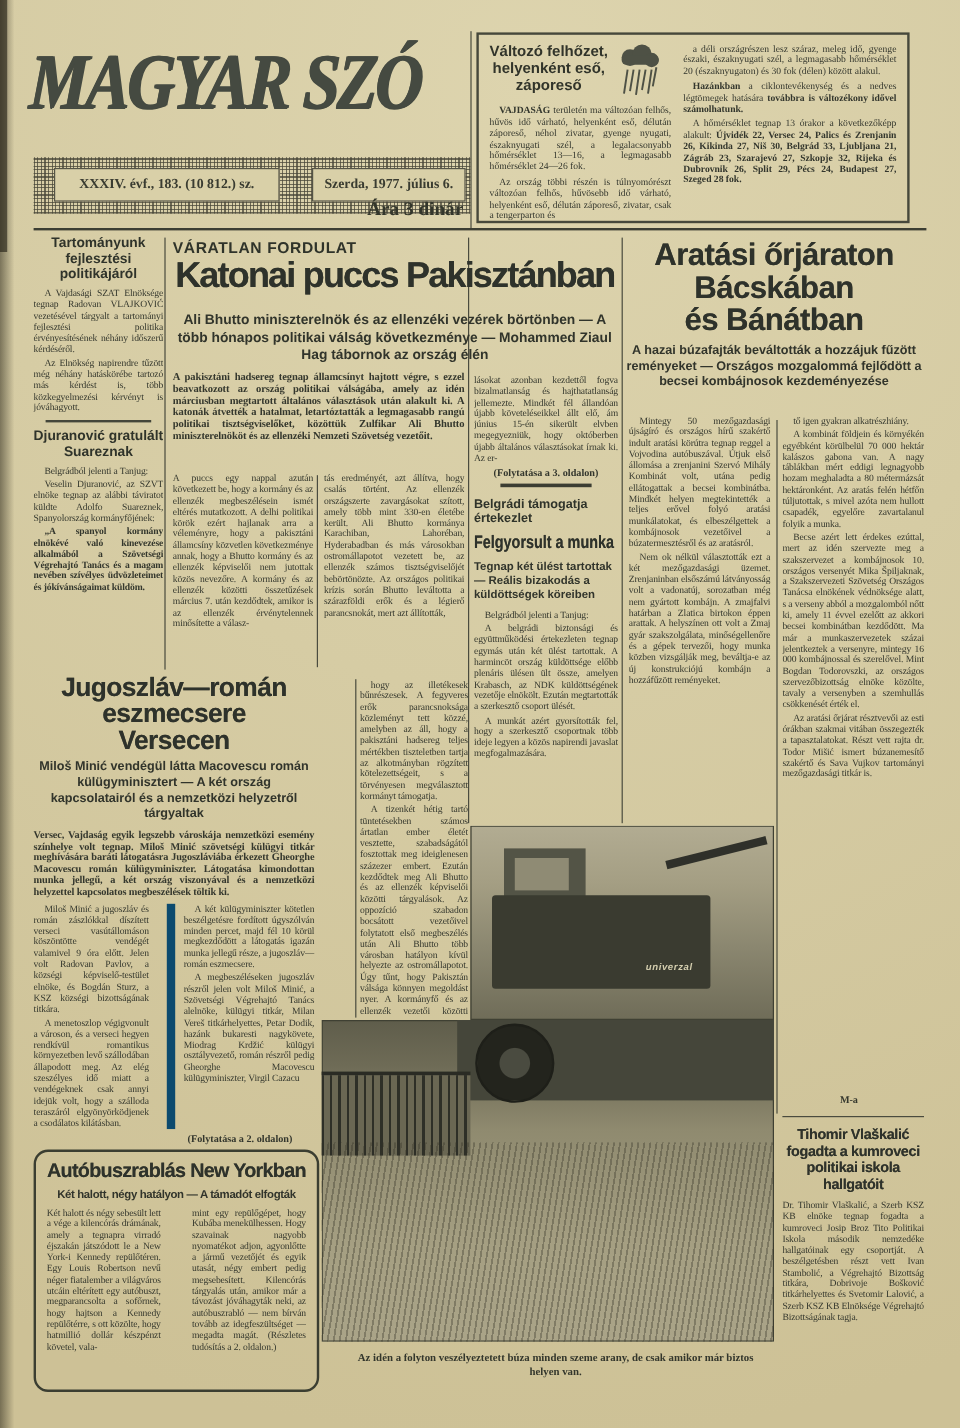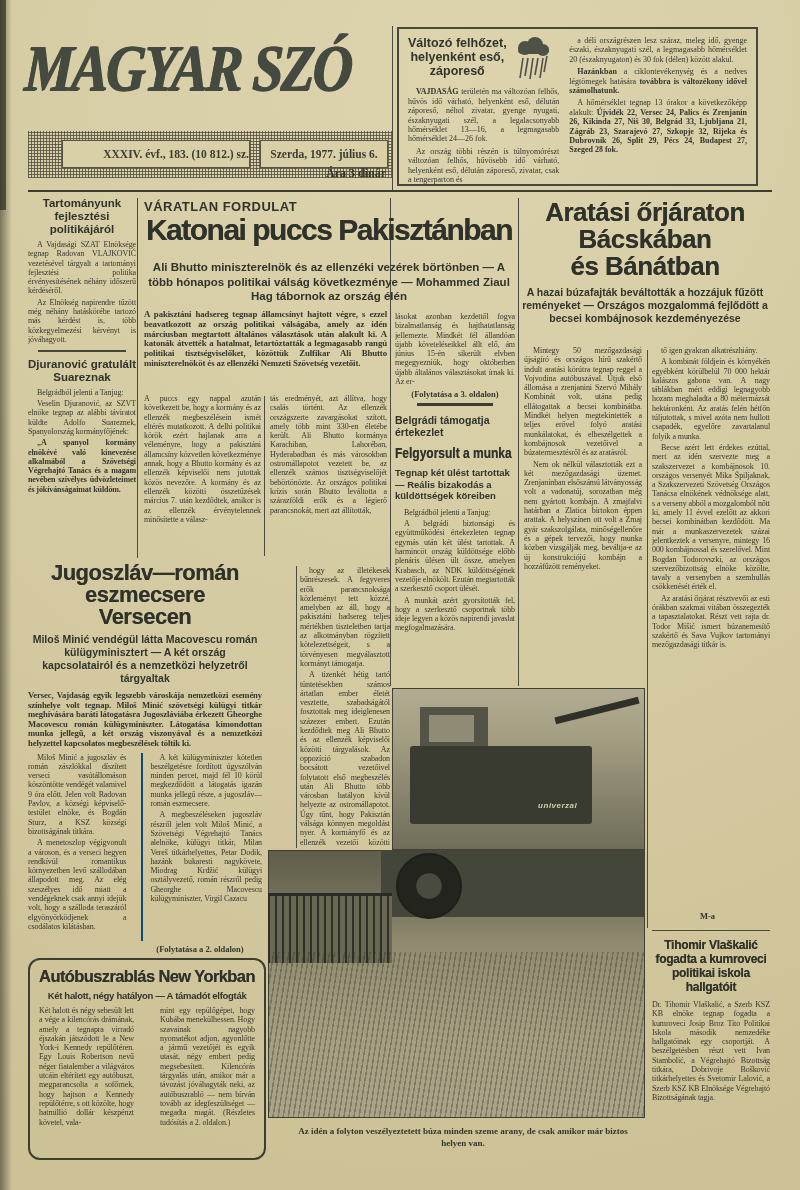--- a/index.html
+++ b/index.html
@@ -25,23 +25,23 @@
     font-family:"Liberation Serif",serif;font-style:italic;font-weight:bold;
     font-size:54px;letter-spacing:-2px;color:#454a41;
     transform:scale(1.02,1.22) skewX(-3deg);transform-origin:left top;
     text-shadow:1.3px 0 #454a41, 0 .7px #454a41;white-space:nowrap;}
   .issue-band{left:28px;top:131px;width:364px;height:47px;
     background-image:
       repeating-linear-gradient(0deg, rgba(72,70,56,.75) 0 1px, transparent 1px 3px),
       repeating-linear-gradient(90deg, rgba(72,70,56,.75) 0 1px, transparent 1px 3px);}
   .issue-box{position:absolute;top:9px;height:26px;background:#d9d0a8;border:1px solid #555446;
     font-weight:bold;font-size:11.5px;line-height:26px;text-align:center;color:#3a3c31;}
-  .issue-box.one{left:34px;width:186px;text-align:right;}
+  .issue-box.one{left:17px;width:186px;}
   .issue-box.two{left:232px;width:126px;}
-  .price{left:238px;top:166px;width:148px;text-align:right;font-weight:bold;font-size:12px;color:#33362b;}
+  .price{left:238px;top:166px;width:148px;text-align:right;font-weight:bold;font-size:16px;color:#33362b;}
 
   
   .weather{left:397px;top:27px;width:361px;height:159px;border:2px solid #46483b;
     display:flex;gap:10px;padding:7px 9px;box-sizing:border-box;}
   .weather .wcol{font-size:8px;line-height:9.4px;text-align:justify;}
   .weather .wcol.c1{width:46%;}
   .weather .wcol.c2{width:54%;}
   .wtitle{font-family:"Liberation Sans",sans-serif;font-weight:bold;font-size:12.5px;line-height:14px;
     text-align:center;color:#31342a;}
   .wtitlerow{display:flex;align-items:flex-start;gap:4px;margin-bottom:5px;}
@@ -81,21 +81,21 @@
   .caption{left:288px;top:1126px;width:350px;text-align:center;font-weight:bold;font-size:9px;line-height:11.5px;color:#33362c;}
 
   
   .crime-box{left:28px;top:958px;width:238px;height:202px;border:2.5px solid #3b3e31;border-radius:12px;
     padding:7px 9px;box-sizing:border-box;}
   .crime-cols{display:flex;gap:26px;margin-top:5px;height:146px;overflow:hidden;}
   .crime-cols .c{width:50%;}
 
   .jug-cols{display:flex;gap:11px;margin-top:4px;height:188px;overflow:hidden;}
   .jug-c1{width:104px;}
-  .jug-c2{width:118px;border-left:2px solid #0c4a6e;padding-left:7px;margin-left:4px;}
+  .jug-c2{width:118px;border-left:7px solid #0c4a6e;padding-left:7px;margin-left:4px;}
 
   .fg-bar{height:3px;background:#3c3e33;width:64%;margin:4px auto 8px;}
   .rail-rule{height:1.5px;background:#44463a;margin:6px 10px;}
 </style>
 </head>
 <body>
 
 <div class="abs edge-left"></div>
 <div class="abs corner-mark"></div>
 

